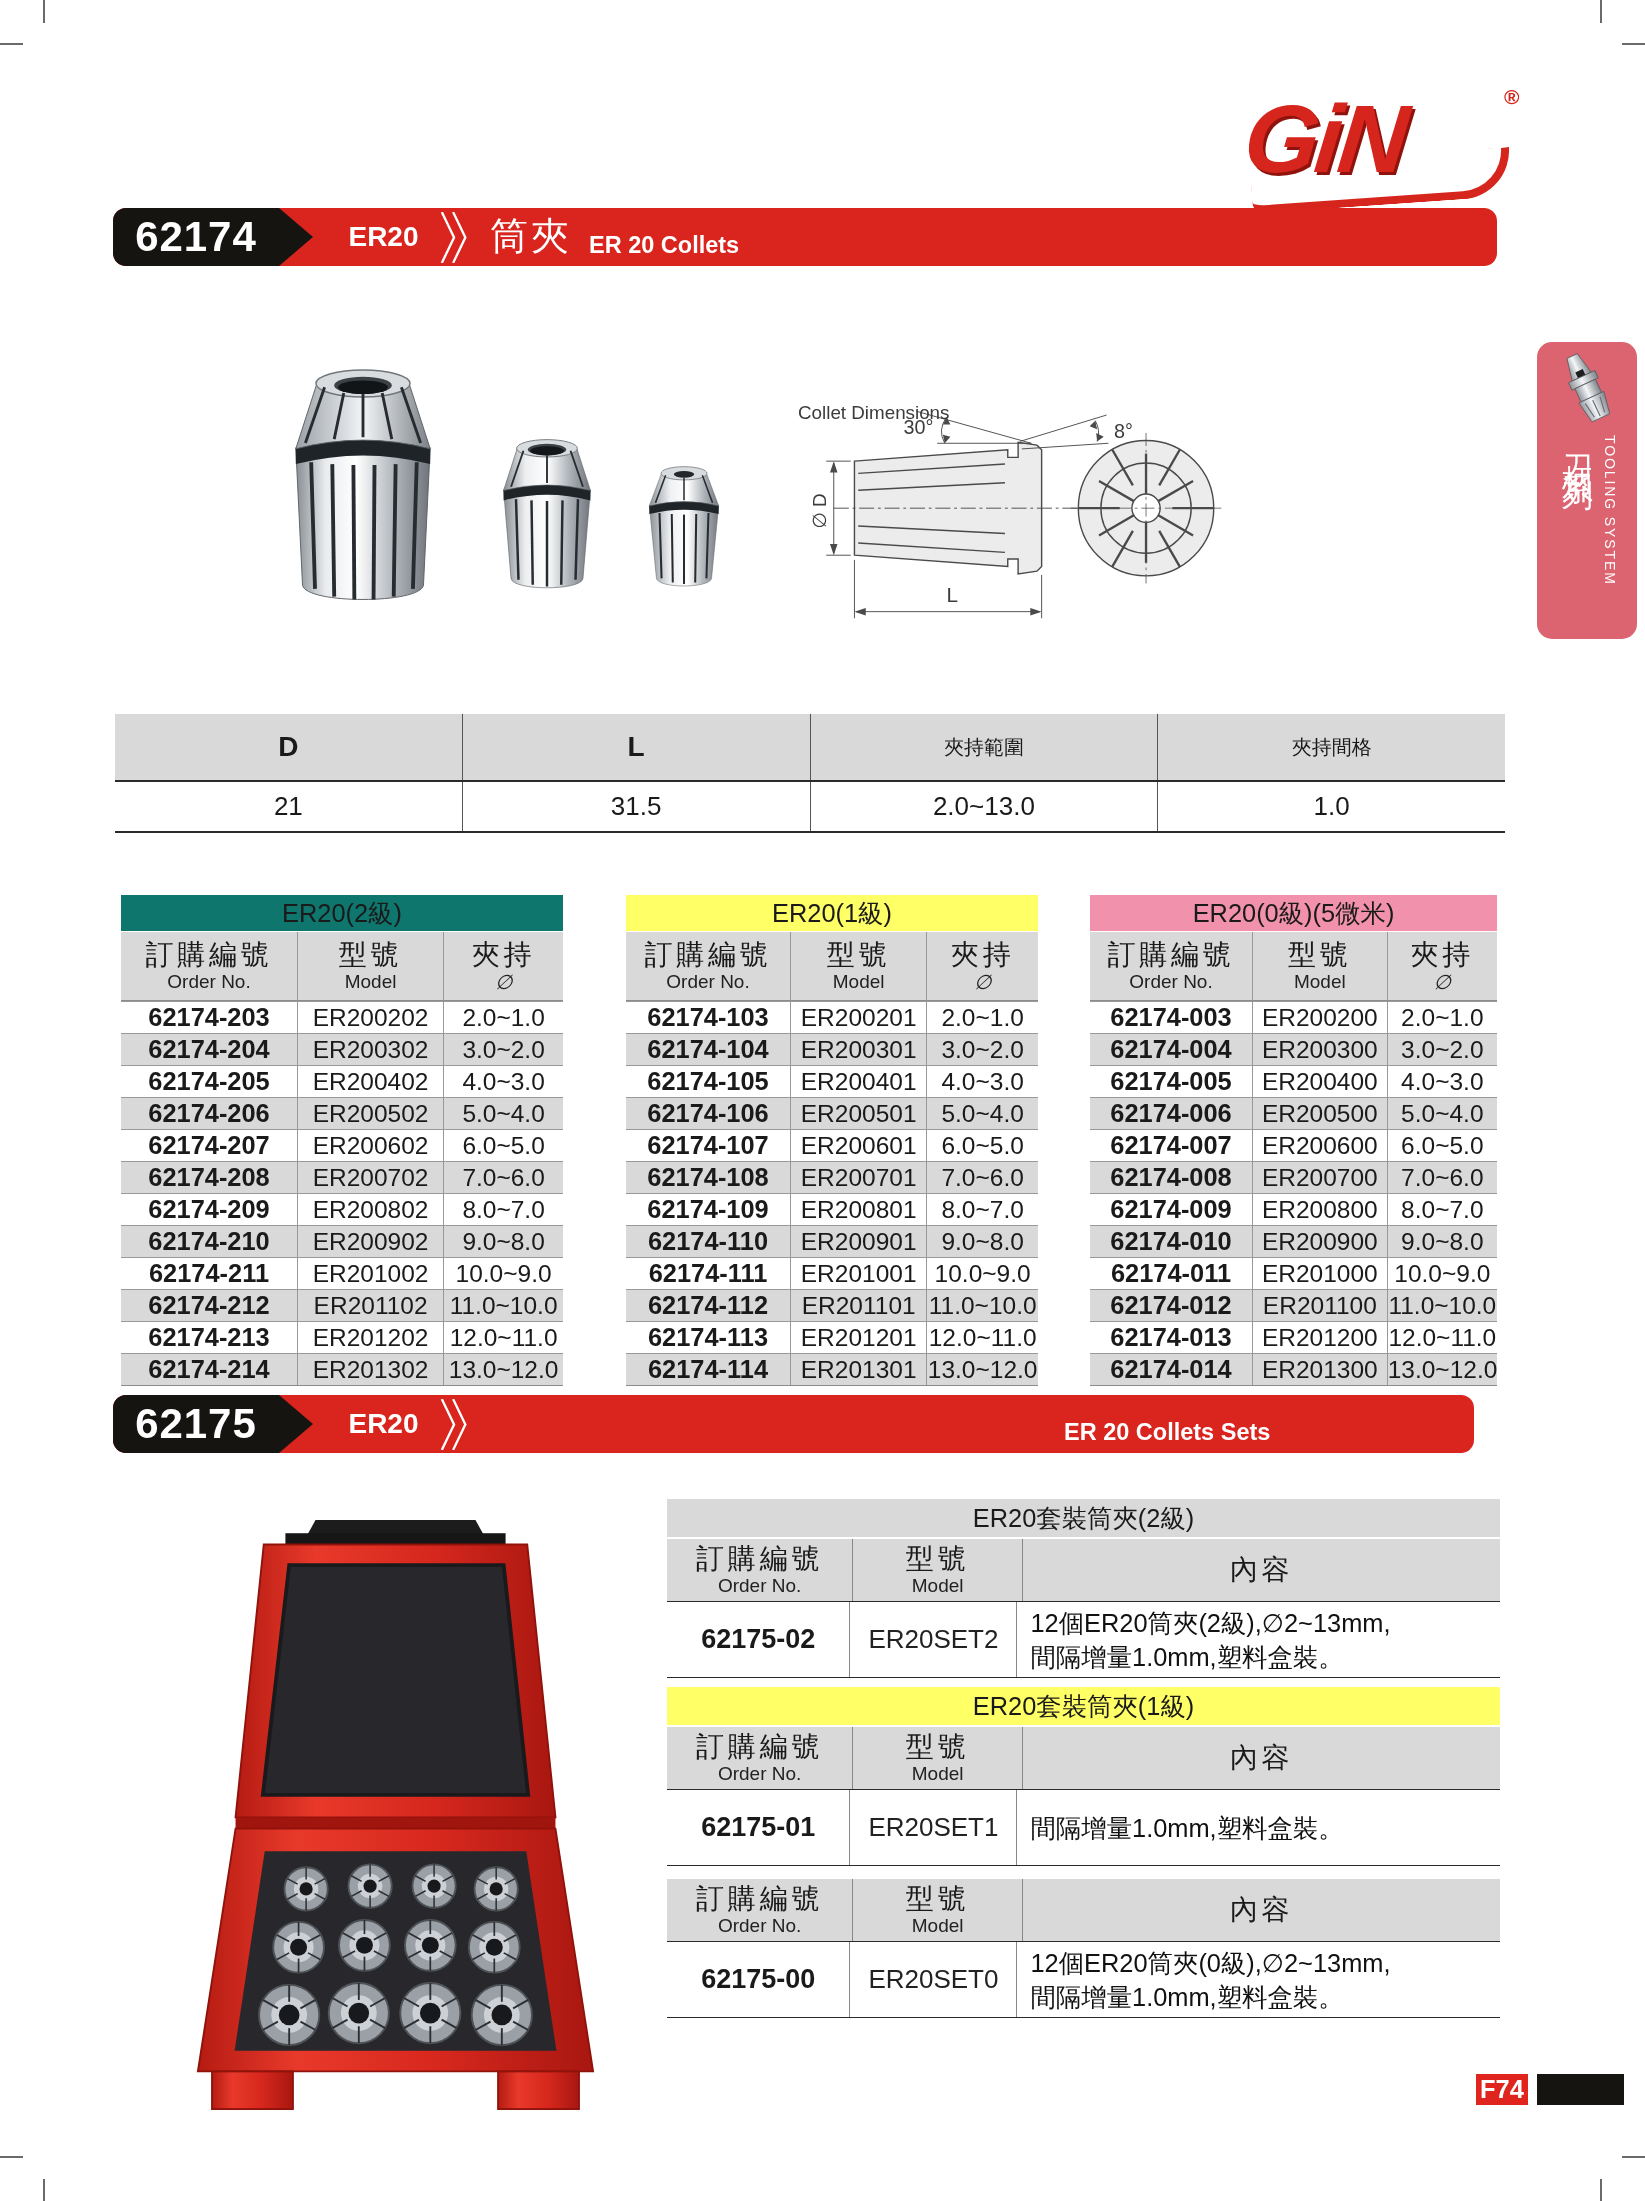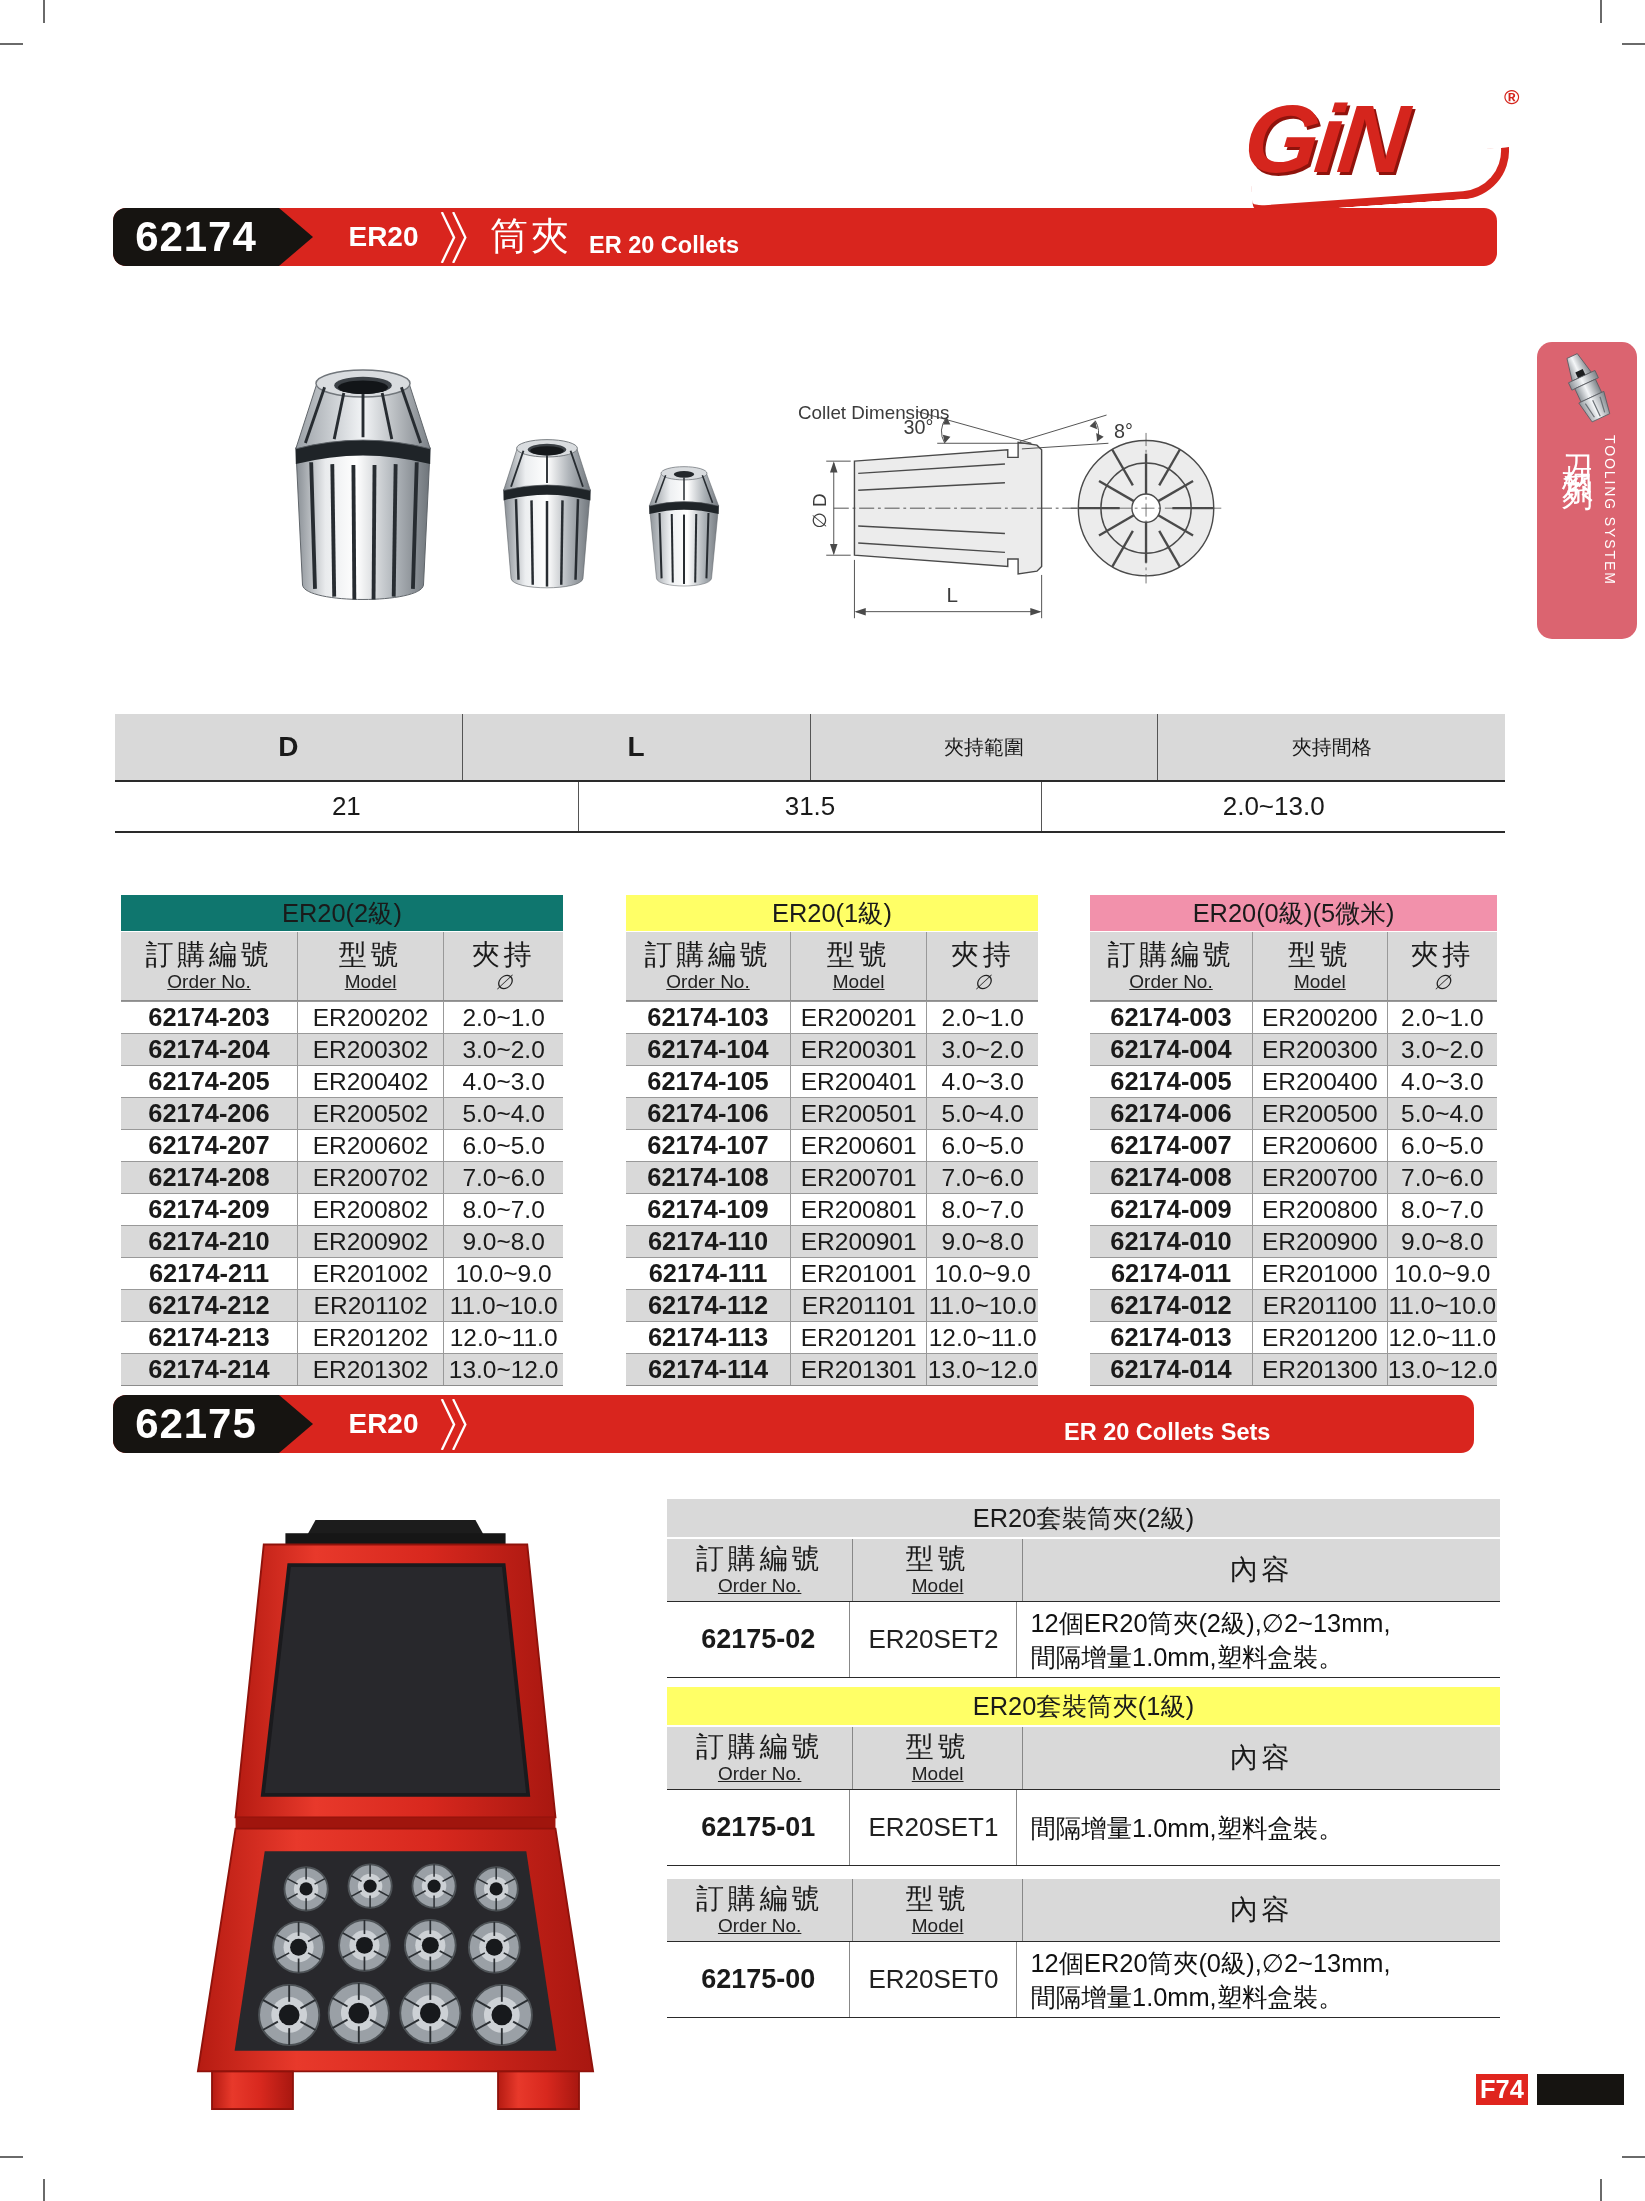--- a/index.html
+++ b/index.html
@@ -44,21 +44,21 @@
   .dim-head .dim-cell.lat{font-weight:bold;font-size:28px;}
   .dim-body .dim-cell{line-height:49px;font-size:26px;}
 
   
   .spec{position:absolute;top:895px;}
   .st-title{height:36px;line-height:36px;text-align:center;font-size:25.4px;border-bottom:1.9px solid #fff;}
   .st-head{display:flex;background:#d9d9d9;height:68px;border-bottom:0.9px solid #8c8c8c;}
   .hcol{display:flex;flex-direction:column;justify-content:center;text-align:center;border-right:0.9px solid #999;}
   .hcol:last-child{border-right:none;}
   .hz{font-size:28px;line-height:32px;letter-spacing:3.8px;}
-  .he{font-size:19px;line-height:22.6px;color:#222;text-decoration:underline;}
+  .he{font-size:19px;line-height:22.6px;color:#222;}
   .hsym{font-size:20px;line-height:22.6px;font-style:italic;color:#222;}
   .c0{width:40%;} .c1{width:33%;} .c2{width:27%;}
   .spec-body{border-bottom:0.9px solid #8c8c8c;}
   .srow{display:flex;height:31px;border-top:0.9px solid #999;}
   .srow:nth-child(even){background:#d9d9d9;}
   .scell{line-height:31px;text-align:center;font-size:24.5px;border-right:0.9px solid #999;overflow:hidden;white-space:nowrap;}
   .scell:last-child{border-right:none;}
   .scell.c0{font-weight:bold;font-size:25.4px;}
 
   
@@ -285,20 +285,21 @@
     <div class="dim-head">
       <div class="dim-cell lat">D</div>
       <div class="dim-cell lat">L</div>
       <div class="dim-cell">夾持範圍</div>
       <div class="dim-cell">夾持間格</div>
     </div>
     <div class="dim-body">
       <div class="dim-cell">21</div>
       <div class="dim-cell">31.5</div>
       <div class="dim-cell">2.0~13.0</div>
+      <div class="dim-cell">1.0</div>
     </div>
   </div>
 
   <div class="spec" style="left:121px;width:442px;">
     <div class="st-title" style="background-color: #0f766e;">ER20(2級)</div>
     <div class="st-head">
       <div class="hcol c0">
           <span class="hz">訂購編號</span>
           <span class="he">Order No.</span>
         </div>

